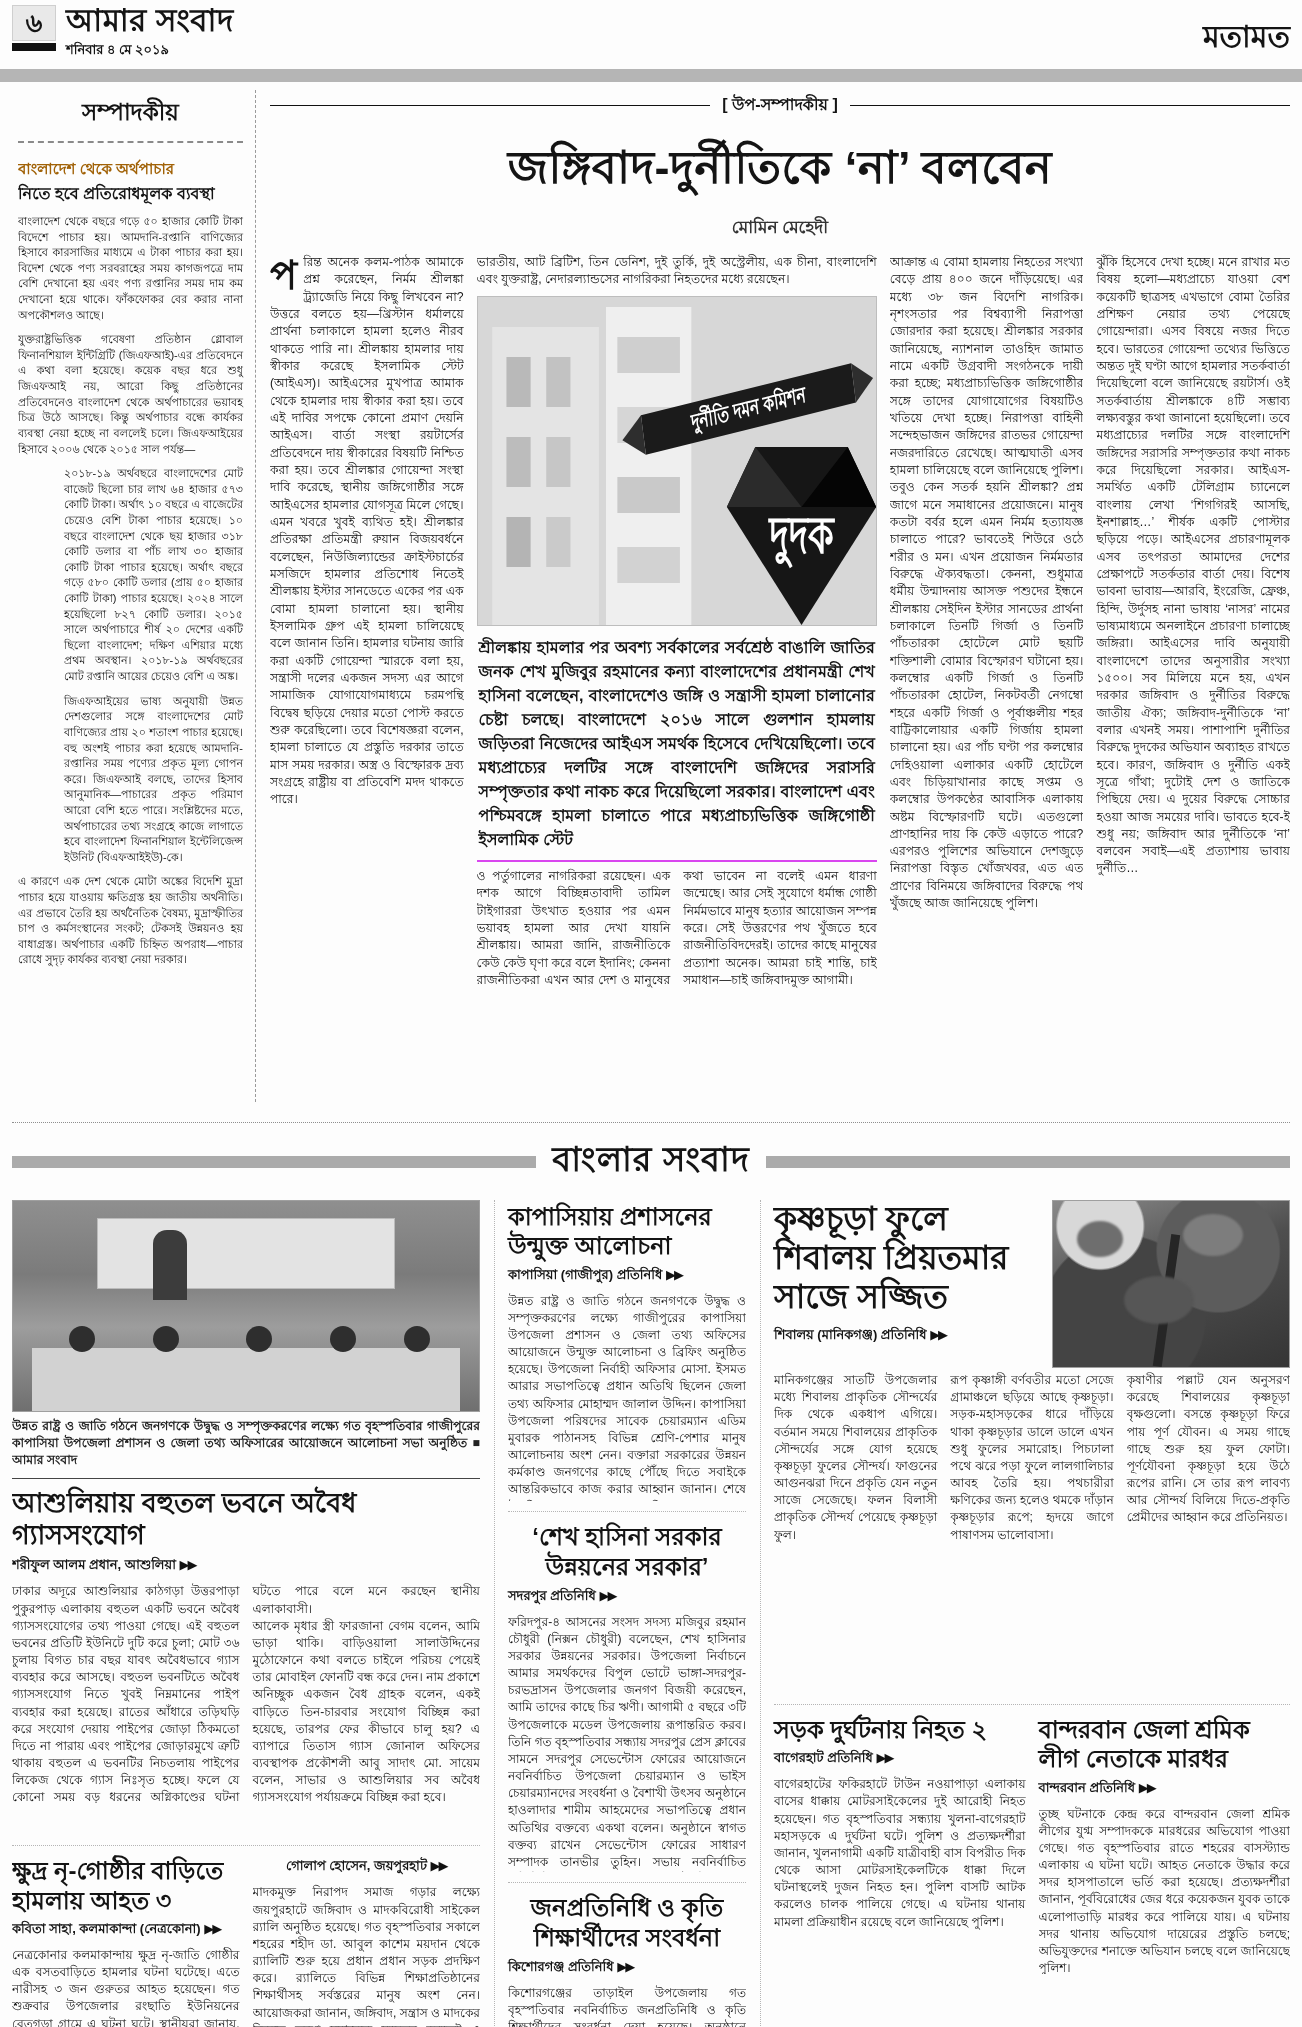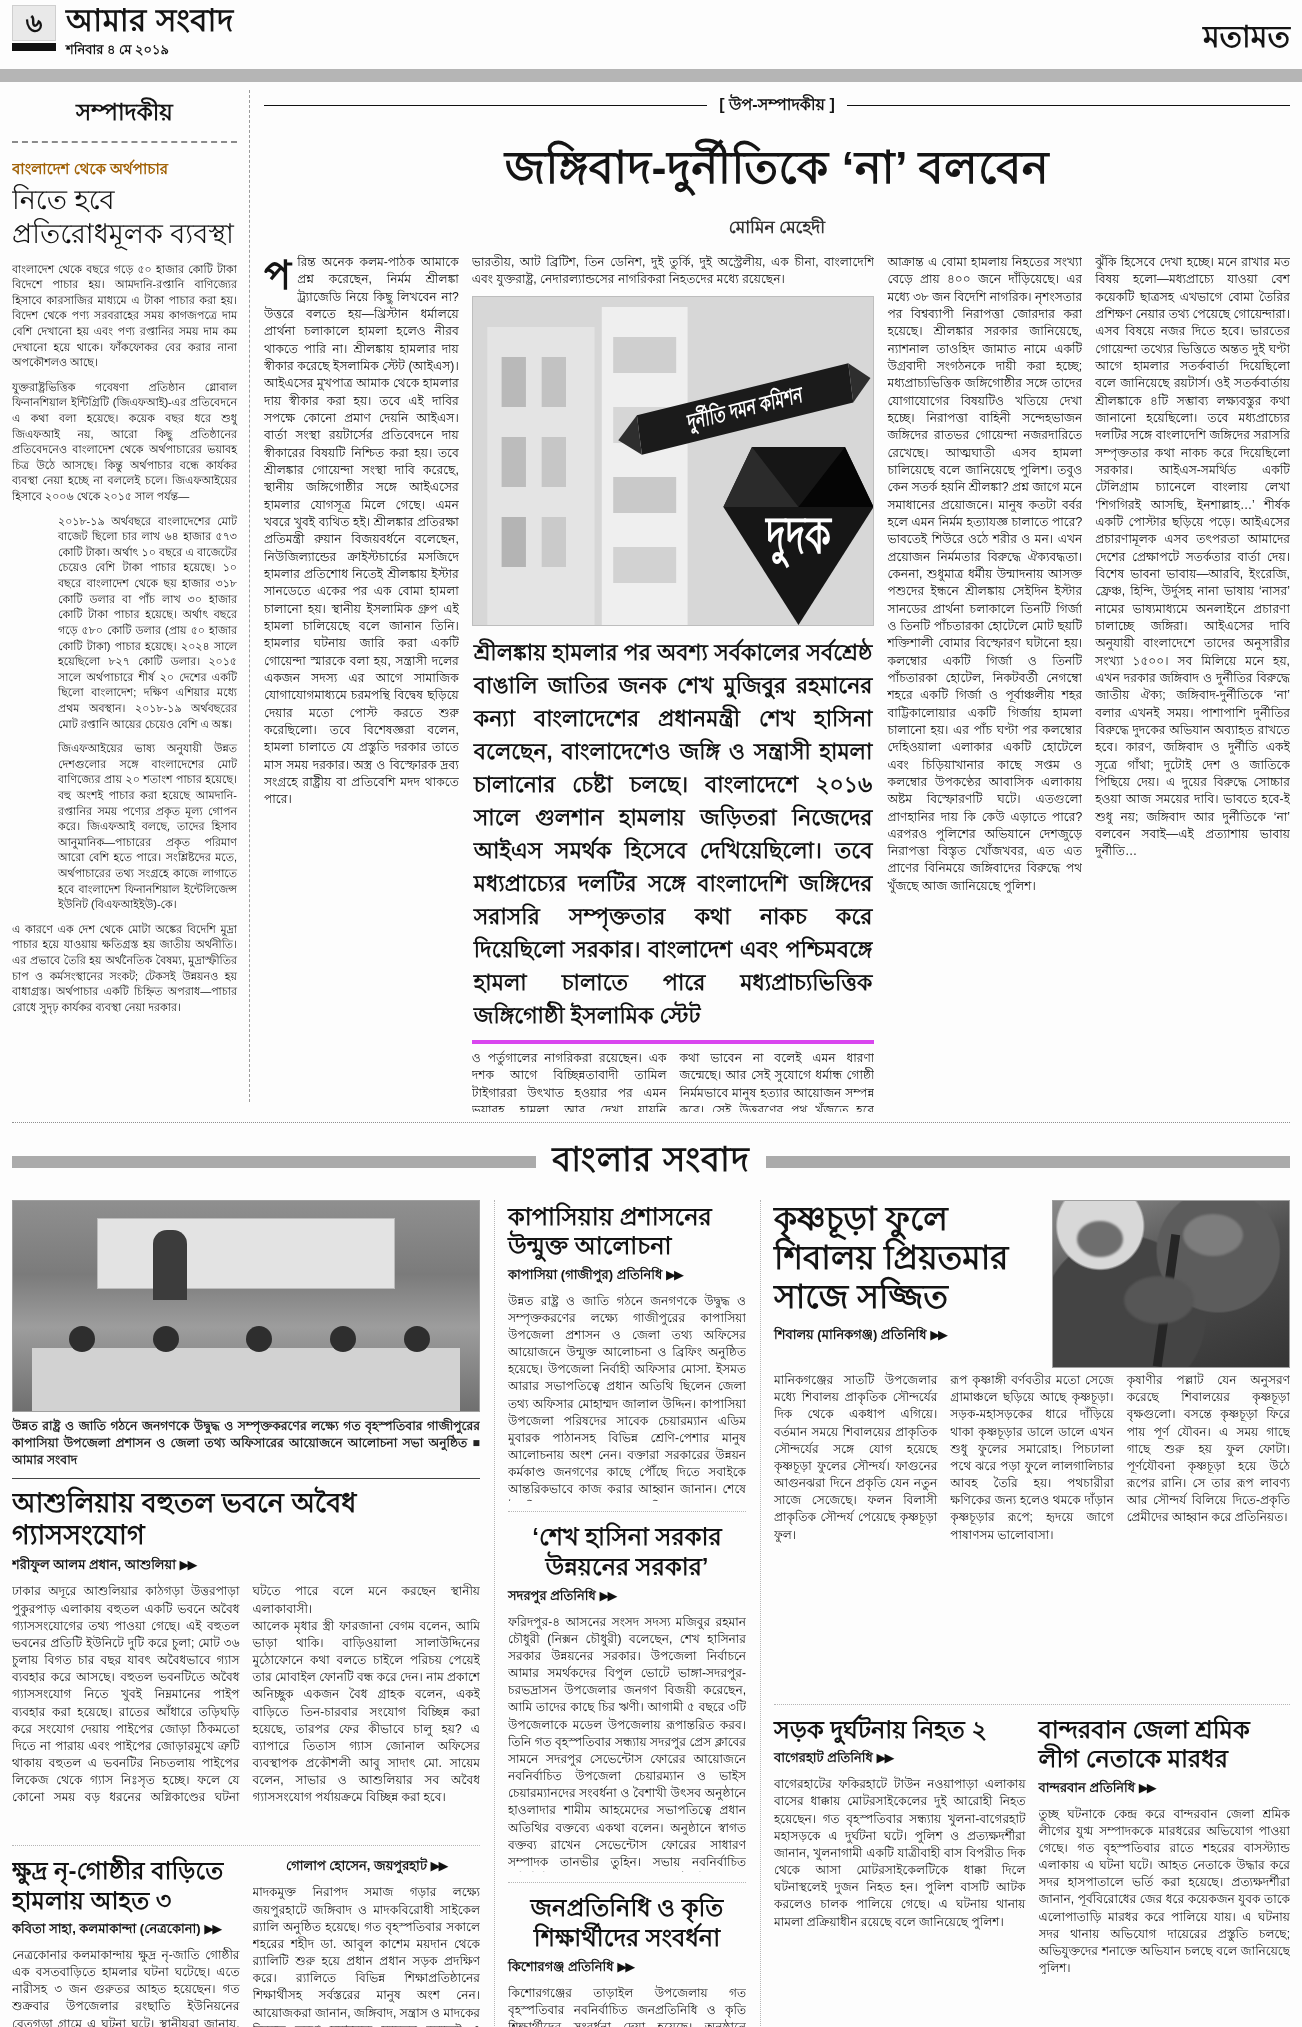--- a/index.html
+++ b/index.html
@@ -13,42 +13,42 @@
   .hdr-left { display:flex; gap:10px; align-items:flex-start; }
   .pageno { width:44px; text-align:center; }
   .pageno .nbox { background:#e9e9e9; border:1px solid #cfcfcf; font-size:26px; font-weight:800; line-height:34px; height:36px; }
   .pageno .nbar { height:8px; background:#111; margin-top:2px; }
   .masthead-title { font-size:31px; font-weight:800; letter-spacing:.5px; line-height:1.05; }
   .masthead-date { font-size:13px; font-weight:600; margin-top:2px; }
   .section-label { font-size:30px; font-weight:800; margin-top:8px; }
   .topbar { height:13px; background:#b5b5b5; margin-top:5px; }
 
   
-  .topgrid { display:grid; grid-template-columns:238px 1fr; gap:0 14px; padding:8px 12px 0 12px; }
+  .topgrid { display:grid; grid-template-columns:238px 1fr; gap:0 14px; padding:8px 12px 0 18px; }
   .edit-col { border-right:1px dashed #9a9a9a; padding-right:12px; height:1012px; overflow:hidden; }
   .edit-title { text-align:center; font-size:23px; font-weight:800; padding:4px 0 8px 0; }
   .edit-dash { border-top:2px dashed #8a8a8a; margin:0 0 14px 0; }
   .edit-kicker { color:#a16207; font-size:15px; font-weight:700; margin-bottom:2px; }
-  .edit-headline { font-size:27px; font-weight:400; line-height:1.25; margin-bottom:10px; }
+  .edit-headline { font-size:16px; font-weight:700; line-height:1.25; margin-bottom:10px; }
   .edit-body p { font-size:11px; line-height:1.42; text-align:justify; margin-bottom:9px; }
   .edit-body p.indent { margin-left:46px; }
 
   
   .oped-labelrow { display:flex; align-items:center; gap:12px; margin-top:2px; }
   .oped-labelrow .rule { flex:1; border-top:1.5px solid #111; }
   .oped-label { font-size:16px; font-weight:700; white-space:nowrap; }
   .oped-headline { text-align:center; font-size:45px; font-weight:800; margin:14px 0 6px 0; letter-spacing:.5px; }
   .oped-author { text-align:center; font-size:17px; font-weight:700; color:#333; margin-bottom:12px; }
   .oped-grid { display:grid; grid-template-columns:repeat(5,1fr); gap:0 13px; height:858px; overflow:hidden; }
   .oped-grid .tcol { font-size:12.2px; line-height:1.42; text-align:justify; overflow:hidden; }
   .dropcap { float:left; font-size:40px; font-weight:800; line-height:.85; padding:4px 6px 0 0; }
   .oped-mid { grid-column:2 / 4; display:flex; flex-direction:column; overflow:hidden;justify-content:flex-end; }
   .mid-top { font-size:12.2px; line-height:1.42; text-align:justify; height:36px; overflow:hidden; margin-bottom:6px; }
   .acc-photo { width:100%; height:330px; background:#d9d9d9; border:1px solid #bdbdbd; }
-  .pullquote { font-size:22px; font-weight:800; line-height:1.5; text-align:justify; padding:10px 2px 8px 2px; border-bottom:4px solid #d946ef; }
+  .pullquote { font-size:16px; font-weight:800; line-height:1.5; text-align:justify; padding:10px 2px 8px 2px; border-bottom:2px solid #d946ef; }
   .mid-cols { column-count:2; column-gap:13px; font-size:12.2px; line-height:1.42; text-align:justify; flex:1; overflow:hidden; margin-top:6px; }
 
   
   .band { display:flex; align-items:center; gap:16px; margin:10px 12px 8px 12px; padding-top:10px; border-top:1px dotted #8f8f8f; }
   .band .bbar { flex:1; height:12px; background:#ababab; }
   .band-title { font-size:34px; font-weight:800; letter-spacing:1px; }
 
   
   .lowgrid { display:grid; grid-template-columns:468px 252px 1fr; gap:0 14px; padding:2px 12px 10px 12px; }
   .lcol { overflow:hidden; height:852px; }

